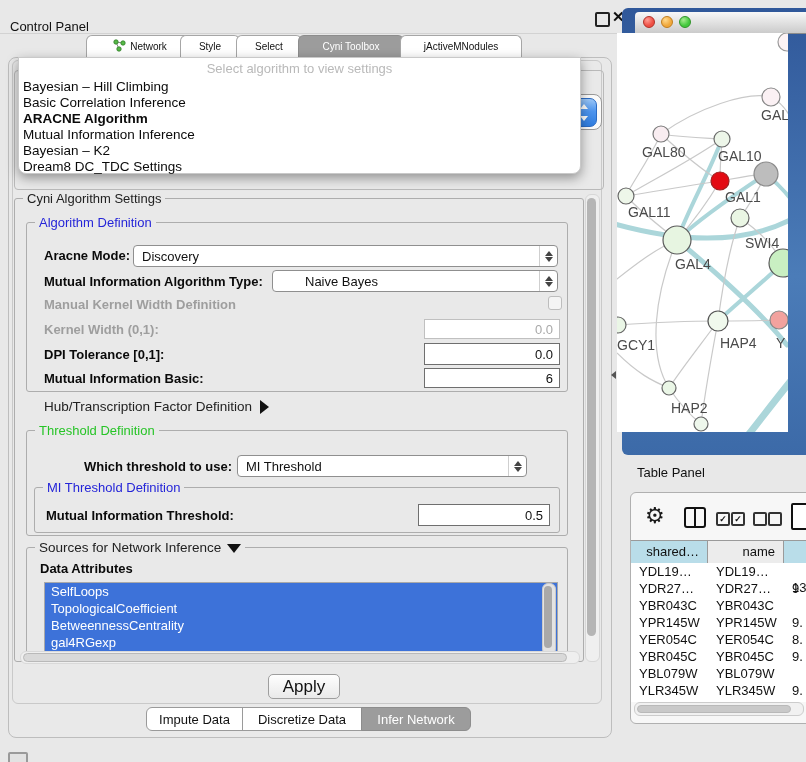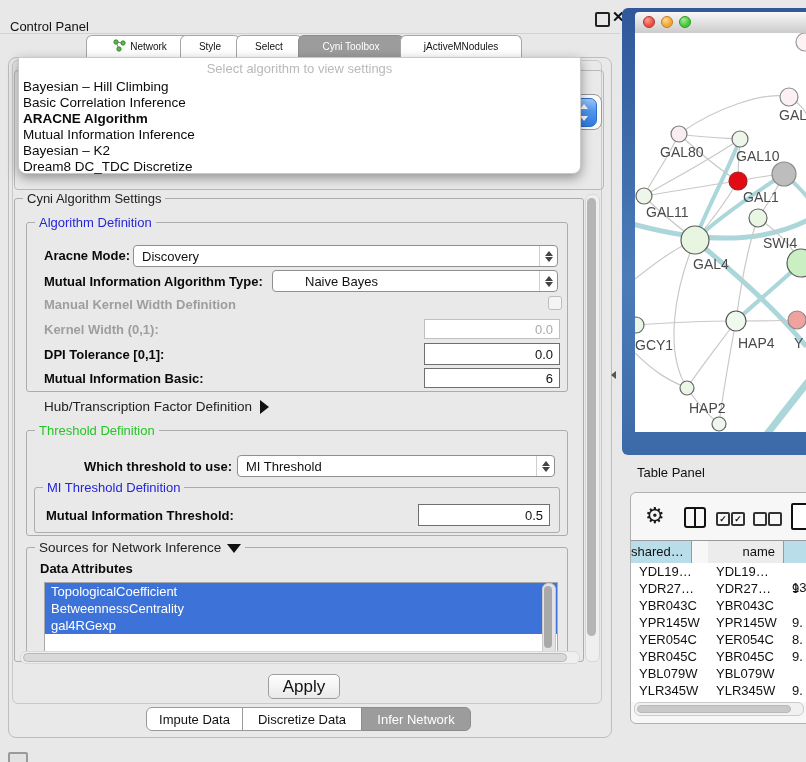--- a/index.html
+++ b/index.html
@@ -78,21 +78,21 @@
 
   .tri-right{display:inline-block;width:0;height:0;border-top:7px solid transparent;border-bottom:7px solid transparent;border-left:9px solid #111;vertical-align:middle;margin-left:8px;}
   .tri-down{display:inline-block;width:0;height:0;border-left:7px solid transparent;border-right:7px solid transparent;border-top:9px solid #111;vertical-align:middle;margin-left:6px;}
 
   .splitter-arrow{left:611px;top:371px;width:0;height:0;border-top:4px solid transparent;border-bottom:4px solid transparent;border-right:5px solid #555;}
 
   
   .net-frame{left:622px;top:8px;width:184px;height:447px;background:linear-gradient(180deg,#30589a 0%,#4b7cb8 60%,#3c6aa8 100%);border-radius:6px 0 0 6px;}
   .net-titlebar{left:635px;top:12px;width:171px;height:21px;background:linear-gradient(180deg,#f8f8f8,#cbcbcb);border-bottom:1px solid #8b8b8b;border-radius:4px 0 0 0;}
   .light{position:absolute;top:4px;width:12px;height:12px;border-radius:50%;box-sizing:border-box;}
-  .net-canvas{left:635px;top:33px;width:171px;height:399px;background:#fff;overflow:hidden;}
+  .net-canvas{left:617px;top:33px;width:171px;height:399px;background:#fff;overflow:hidden;}
 
   
   .tp-title{left:637px;top:465px;font-size:13px;color:#111;}
   .tp-panel{left:630px;top:492px;width:176px;height:230px;background:#f7f7f7;border:1px solid #b0b0b0;border-radius:6px 0 0 6px;}
   .gear{left:645px;top:503px;font-size:22px;color:#1a1a1a;}
   .cols-icon{left:684px;top:507px;width:18px;height:17px;border:2px solid #111;border-radius:3px;}
   .cols-icon span{position:absolute;left:8px;top:0;width:2px;height:100%;background:#111;}
   .cb{position:absolute;width:10px;height:10px;border:2px solid #333;border-radius:2px;font-size:9px;line-height:10px;text-align:center;color:#111;font-weight:bold;}
   .doc-icon{left:791px;top:503px;width:18px;height:23px;border:2px solid #111;border-radius:2px;background:#fff;}
   .th-row{left:631px;top:540px;width:175px;height:22px;border-top:1px solid #9a9a9a;border-bottom:1px solid #9a9a9a;}
@@ -176,38 +176,39 @@
   <div class="field" style="left:424px;top:368px;width:136px;">6</div>
 
   <div class="abs plain" style="left:44px;top:399px;font-size:13.5px;">
     <span>Hub/Transcription Factor Definition</span><span class="tri-right"></span>
   </div>
 
   <div class="grp" style="left:26px;top:430px;width:540px;height:104px;">
     <span class="grp-title t-green">Threshold Definition</span>
   </div>
   <div class="abs lbl" style="left:84px;top:459px;">Which threshold to use:</div>
-  <div class="combo" style="left:237px;top:455px;width:318px;">
+  <div class="combo" style="left:237px;top:455px;width:290px;">
     <span>MI Threshold</span>
     <span class="stepper">
         <span class="up"></span>
         <span class="dn"></span>
       </span>
   </div>
   <div class="grp" style="left:34px;top:487px;width:524px;height:44px;">
     <span class="grp-title t-blue">MI Threshold Definition</span>
   </div>
   <div class="abs lbl" style="left:46px;top:508px;">Mutual Information Threshold:</div>
   <div class="field" style="left:418px;top:504px;width:132px;height:22px;line-height:22px;">0.5</div>
 
   <div class="grp" style="left:26px;top:547px;width:540px;height:110px;">
     <span class="grp-title" style="font-size:13.5px;"><span>Sources for Network Inference</span><span class="tri-down"></span></span>
   </div>
   <div class="abs lbl" style="left:40px;top:561px;">Data Attributes</div>
   <div class="abs attr-list">
+    <div class="attr-item">SelfLoops</div>
     <div class="attr-item">TopologicalCoefficient</div>
     <div class="attr-item">BetweennessCentrality</div>
     <div class="attr-item">gal4RGexp</div>
   </div>
   <div class="vtrack" style="left:542px;top:583px;width:12px;height:70px;background:#e3e3e3;border-color:#c9c9c9;">
     <div class="vthumb" style="left:1px;top:2px;width:8px;height:62px;background:#a9a9a9;"></div>
   </div>
   <div class="htrack" style="left:20px;top:651px;width:558px;height:11px;">
     <div class="hthumb" style="left:2px;top:1px;width:542px;height:7px;"></div>
   </div>
@@ -217,21 +218,21 @@
   <div class="btab" style="left:242px;width:120px;"><span>Discretize Data</span></div>
   <div class="btab last sel" style="left:361px;width:110px;"><span>Infer Network</span></div>
 
   <div class="abs dropdown">
     <div class="dd-placeholder">Select algorithm to view settings</div>
     <div class="dd-item" style="top:21px;">Bayesian – Hill Climbing</div>
     <div class="dd-item" style="top:37px;">Basic Correlation Inference</div>
     <div class="dd-item bold" style="top:53px;">ARACNE Algorithm</div>
     <div class="dd-item" style="top:69px;">Mutual Information Inference</div>
     <div class="dd-item" style="top:85px;">Bayesian – K2</div>
-    <div class="dd-item" style="top:101px;">Dream8 DC_TDC Discretize</div>
+    <div class="dd-item" style="top:101px;">Dream8 DC_TDC Settings</div>
   </div>
 
   <div class="abs splitter-arrow"></div>
 
   <div class="abs net-frame"></div>
   <div class="abs net-titlebar">
     <span class="light" style="left:8px;background:radial-gradient(circle at 35% 30%,#ff9d94,#ee4f44 60%);border:1px solid #b03027;"></span>
     <span class="light" style="left:26px;background:radial-gradient(circle at 35% 30%,#ffd98c,#f0a73b 60%);border:1px solid #c07d1d;"></span>
     <span class="light" style="left:44px;background:radial-gradient(circle at 35% 30%,#a7eb8f,#44c93d 60%);border:1px solid #2e9327;"></span>
   </div>
@@ -313,21 +314,21 @@
   <div class="abs cols-icon">
       <span></span>
     </div>
   <div class="cb" style="left:716px;top:512px;">✓</div>
   <div class="cb" style="left:731px;top:512px;">✓</div>
   <div class="cb" style="left:753px;top:512px;"></div>
   <div class="cb" style="left:768px;top:512px;"></div>
   <div class="abs doc-icon"></div>
 
   <div class="abs th-row">
-    <div class="th" style="left:0;width:61px;background:#b9dde9;">shared…</div>
+    <div class="th" style="left:0;width:77px;background:#b9dde9;">shared…</div>
     <div class="th" style="left:77px;width:76px;background:#ececec;">name</div>
     <div class="th" style="left:153px;width:22px;background:#b9dde9;border-right:none;"></div>
   </div>
 
   <div class="abs tbl-body">
     <div class="trow"><span class="tc" style="width:77px;">YDL19…</span><span class="tc" style="width:76px;">YDL19…</span><span class="tc" style="width:22px;margin-top:16px;">13</span></div>
     <div class="trow"><span class="tc" style="width:77px;">YDR27…</span><span class="tc" style="width:76px;">YDR27…</span><span class="tc" style="width:22px;">9</span></div>
     <div class="trow"><span class="tc" style="width:77px;">YBR043C</span><span class="tc" style="width:76px;">YBR043C</span><span class="tc" style="width:22px;"></span></div>
     <div class="trow"><span class="tc" style="width:77px;">YPR145W</span><span class="tc" style="width:76px;">YPR145W</span><span class="tc" style="width:22px;">9.</span></div>
     <div class="trow"><span class="tc" style="width:77px;">YER054C</span><span class="tc" style="width:76px;">YER054C</span><span class="tc" style="width:22px;">8.</span></div>

